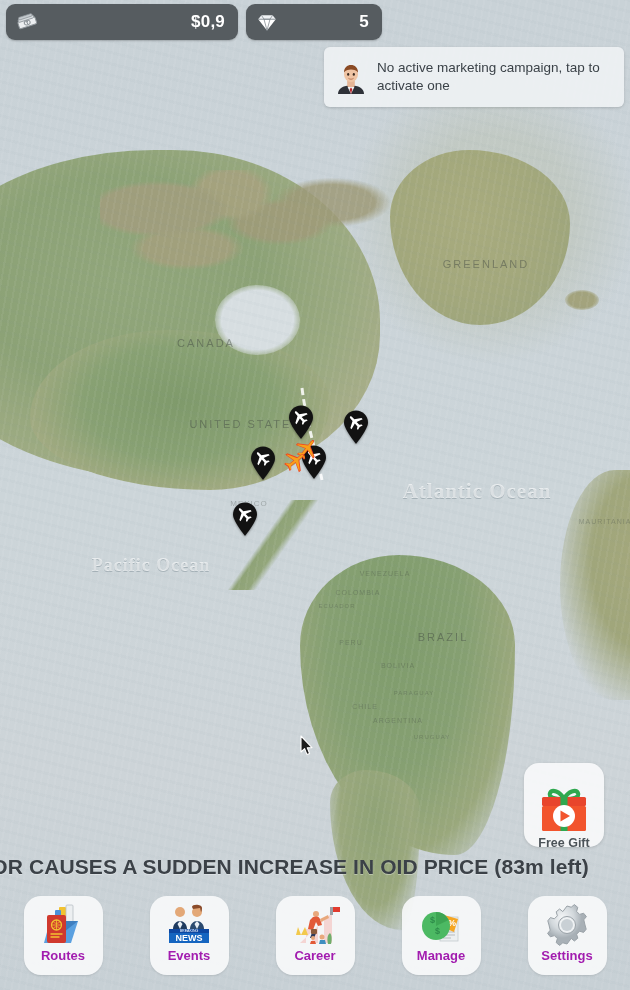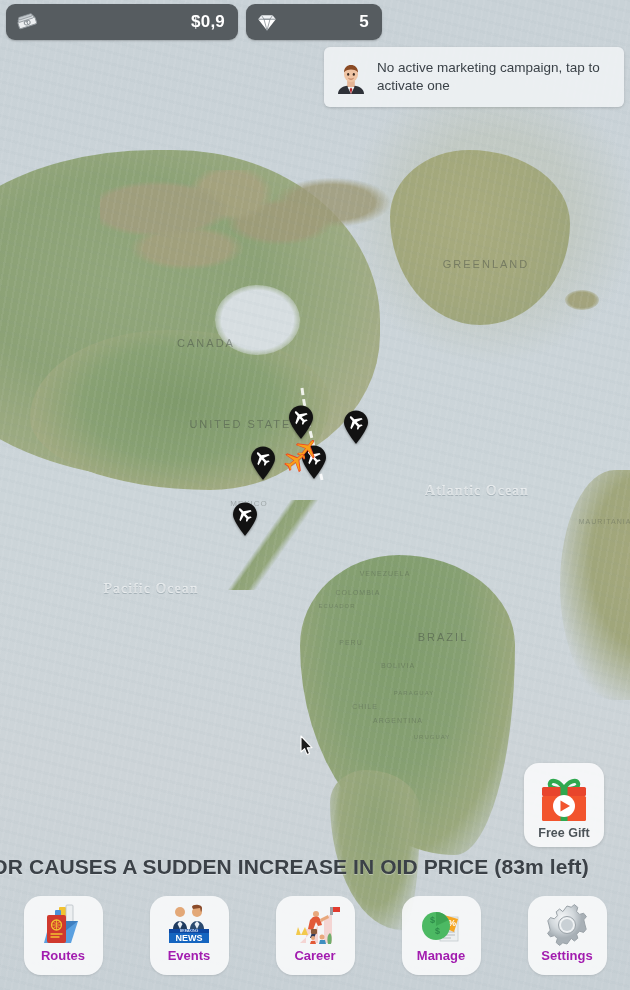--- a/index.html
+++ b/index.html
@@ -172,21 +172,21 @@
     color: #3b4248; font-size: 13.5px; line-height: 18px;
   }
 
   
   #freegift {
     position: absolute; left: 524px; top: 763px;
     width: 80px; height: 84px;
     background: rgba(247,249,250,.93);
     border-radius: 15px;
     display: flex; flex-direction: column; align-items: center; justify-content: flex-start;
-    padding-top: 10px;
+    padding-top: 20px;
     box-shadow: 0 1px 3px rgba(0,0,0,.14);
     z-index: 25;
   }
   #freegift .gicon { width: 56px; height: 52px; }
   #freegift .gicon svg { width: 100%; height: 100%; display: block; }
   #freegift .glabel {
     font-size: 12.5px; font-weight: bold; color: #4c5358; margin-top: 1px;
   }
 
   
@@ -256,22 +256,22 @@
         <div class="map-label" style="left: 351px; top: 642px; font-size: 7px; letter-spacing: 1px; opacity: 0.5;">PERU</div>
         <div class="map-label" style="left: 443px; top: 637px; font-size: 11px; letter-spacing: 2px; opacity: 0.72;">BRAZIL</div>
         <div class="map-label" style="left: 398px; top: 665px; font-size: 7px; letter-spacing: 1px; opacity: 0.5;">BOLIVIA</div>
         <div class="map-label" style="left: 414px; top: 693px; font-size: 6px; letter-spacing: 1px; opacity: 0.5;">PARAGUAY</div>
         <div class="map-label" style="left: 365px; top: 706px; font-size: 7px; letter-spacing: 1px; opacity: 0.5;">CHILE</div>
         <div class="map-label" style="left: 398px; top: 720px; font-size: 7px; letter-spacing: 1px; opacity: 0.5;">ARGENTINA</div>
         <div class="map-label" style="left: 432px; top: 737px; font-size: 6px; letter-spacing: 1px; opacity: 0.5;">URUGUAY</div>
         <div class="map-label" style="left: 605px; top: 521px; font-size: 7px; letter-spacing: 1px; opacity: 0.5;">MAURITANIA</div>
       </div>
     <div id="ocean-labels">
-        <div class="ocean-label" style="left: 477px; top: 491px; font-size: 14px; text-align: center;">Atlantic Ocean</div>
-        <div class="ocean-label" style="left: 151px; top: 589px; font-size: 14px;">Pacific Ocean</div>
+        <div class="ocean-label" style="left: 477px; top: 491px; font-size: 21px; text-align: center;">Atlantic Ocean</div>
+        <div class="ocean-label" style="left: 151px; top: 565px; font-size: 18px;">Pacific Ocean</div>
       </div>
 
     <svg class="flightpath" style="left:280px; top:380px; width:70px; height:110px;" viewBox="0 0 70 110">
       <path d="M22 8 C 26 40, 34 64, 42 100" stroke="#ffffff" stroke-width="3" fill="none" stroke-dasharray="7 4" opacity=".85"></path>
     </svg>
 
     <div id="markers">
         <div class="marker" style="left: 301px; top: 439px;">
           <svg viewBox="0 0 26 34">
             <path d="M13 34C13 34 25 19.5 25 12.6 25 5.9 19.6.6 13 .6S1 5.9 1 12.6C1 19.5 13 34 13 34z" fill="#121212"></path>

